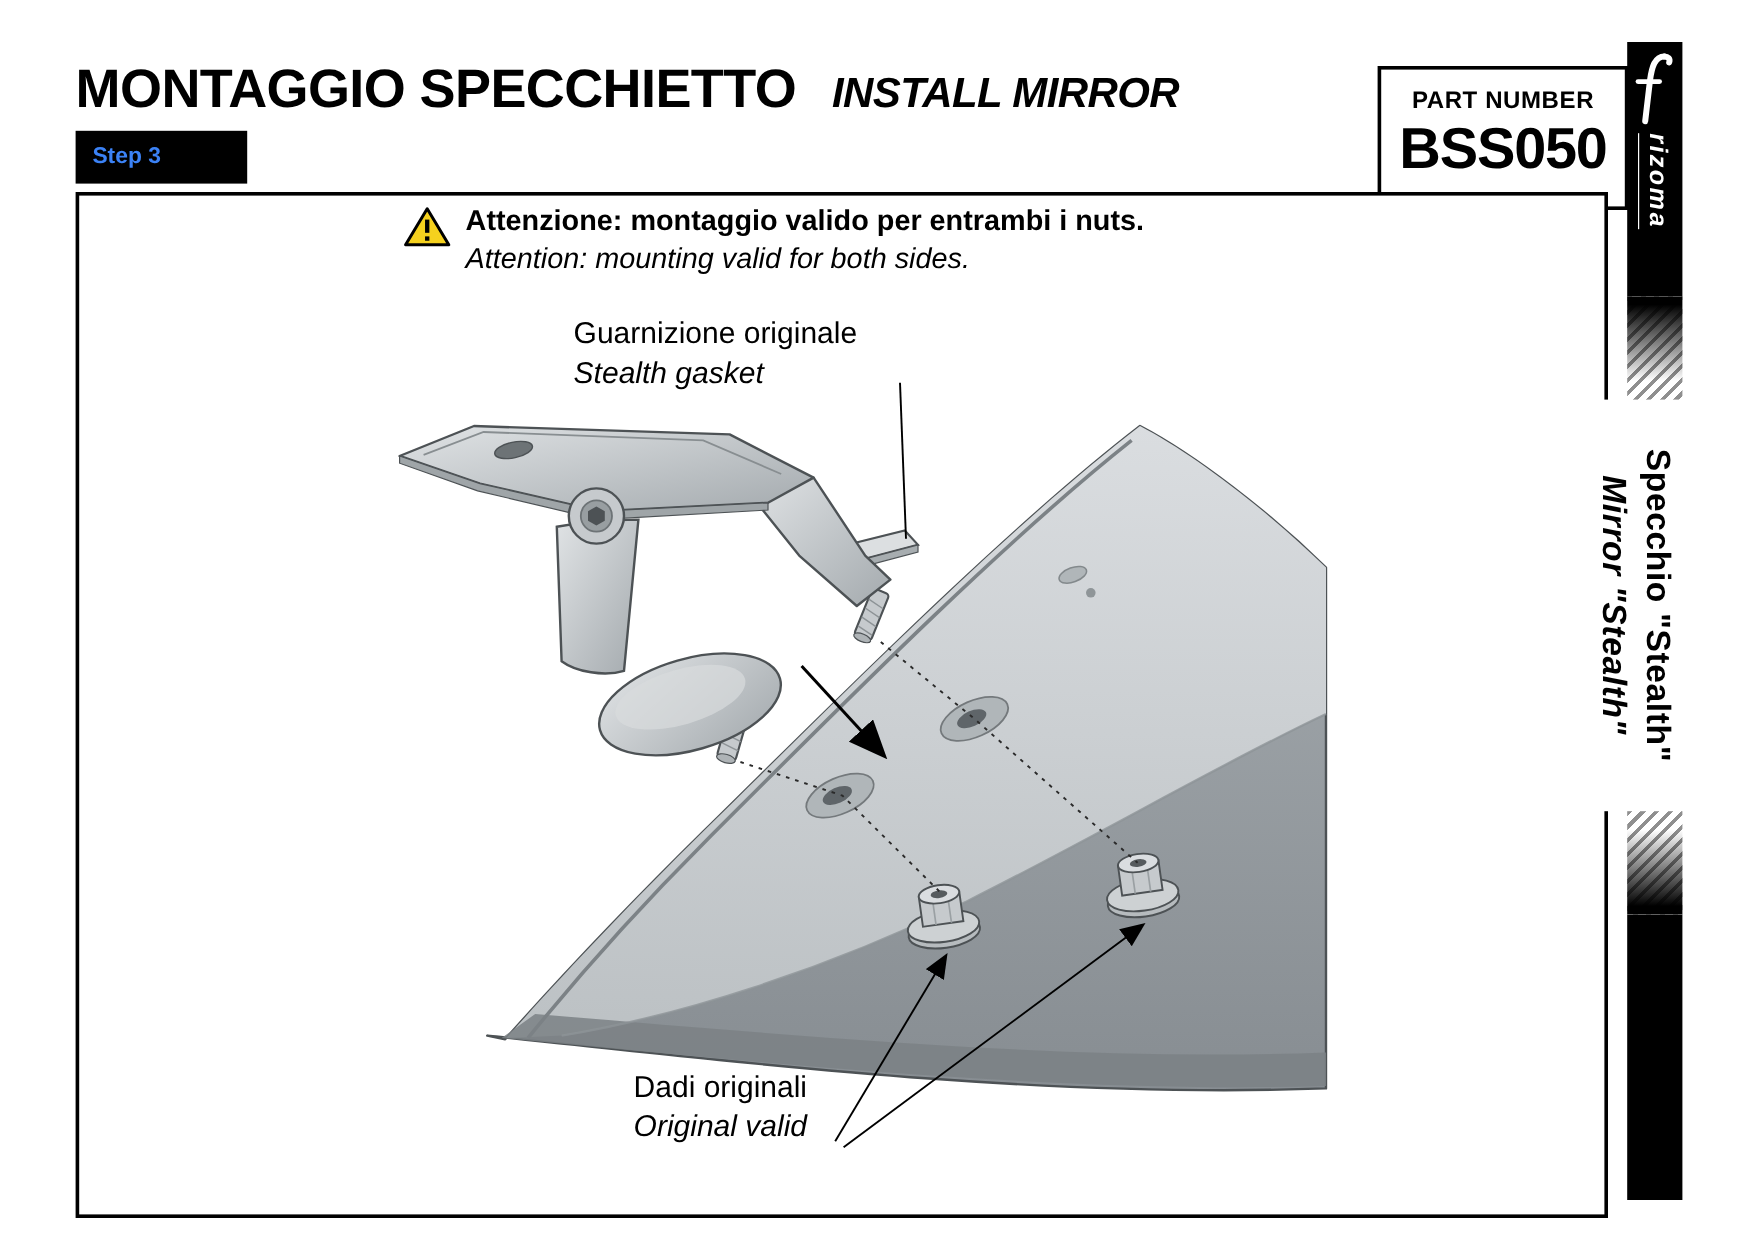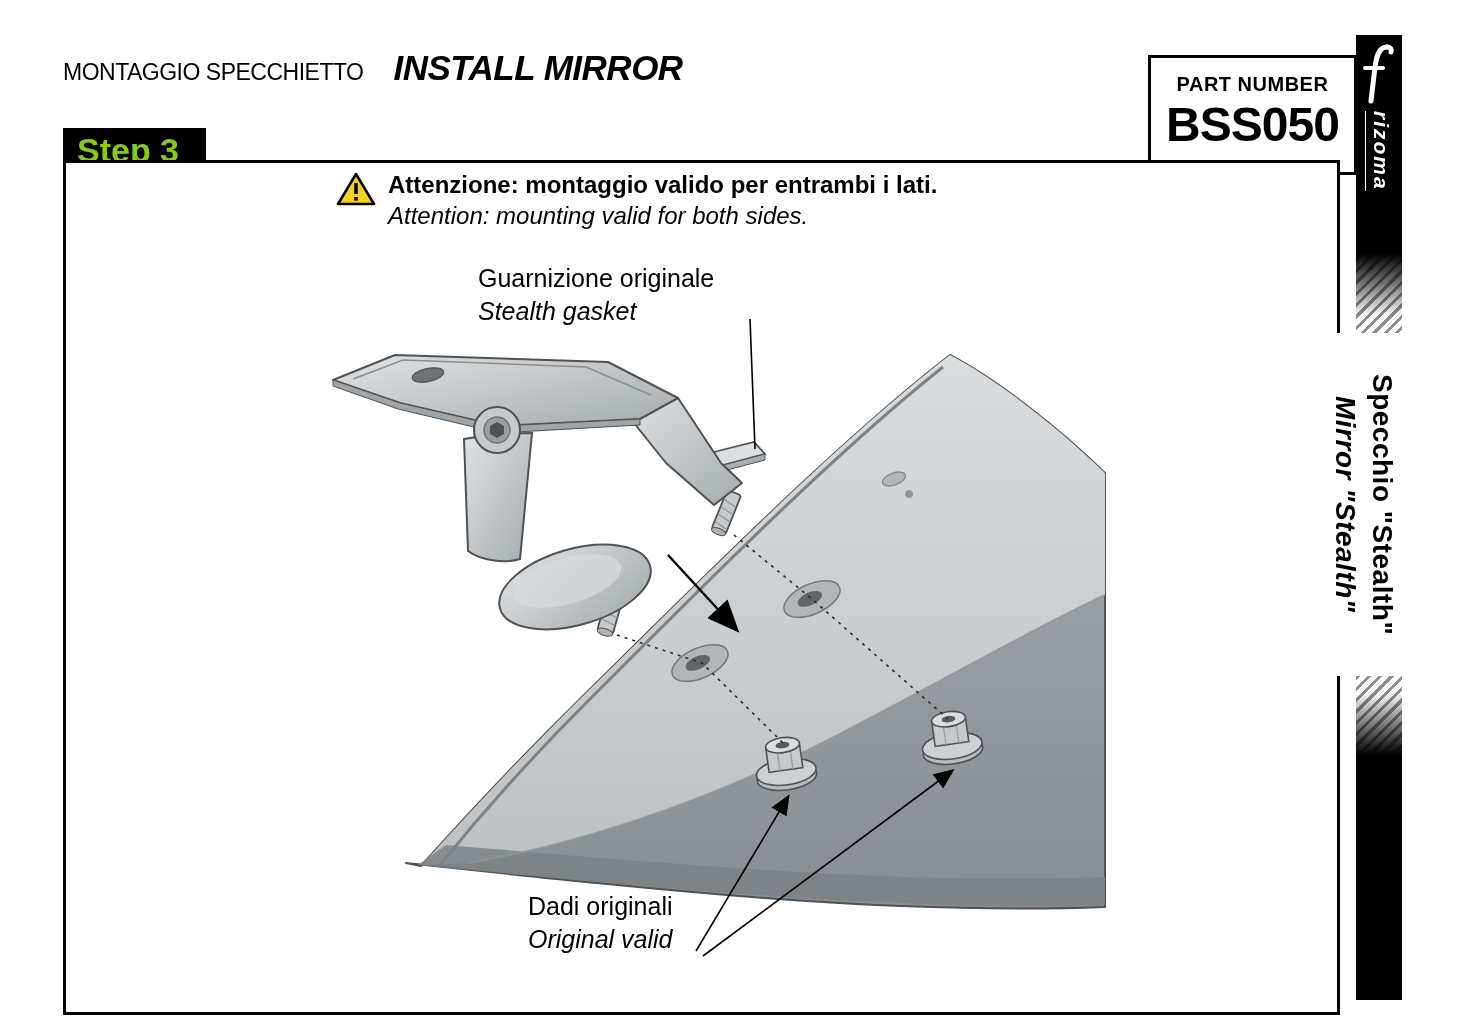--- a/index.html
+++ b/index.html
@@ -3,27 +3,27 @@
 <meta charset="utf-8">
 <style>
   html,body { margin:0; padding:0; background:#fff; }
   .page {
     position:relative; width:1462px; height:1033px; background:#ffffff;
     font-family:"Liberation Sans", sans-serif; color:#000; overflow:hidden;
   }
 
   
   .title-row { position:absolute; left:63px; top:48px; display:flex; align-items:baseline; gap:30px; white-space:nowrap; }
-  .title-it { font-size:23px; font-weight:normal; letter-spacing:-0.5px; }
+  .title-it { font-size:45px; font-weight:bold; letter-spacing:-0.5px; }
   .title-en { font-size:35px; font-weight:bold; font-style:italic; letter-spacing:-0.5px; }
 
   .step-badge {
-    position:absolute; left:63px; top:128px; width:143px; height:44px;
-    background:#000; color:#84cc16; display:flex; align-items:center;
-    padding-left:14px; box-sizing:border-box; font-size:34px; font-weight:bold;
+    position:absolute; left:63px; top:109px; width:143px; height:44px;
+    background:#000; color:#3b82f6; display:flex; align-items:center;
+    padding-left:14px; box-sizing:border-box; font-size:19px; font-weight:bold;
   }
 
   
   .part-box {
     position:absolute; left:1148px; top:55px; width:209px; height:120px;
     border:3px solid #000; box-sizing:border-box; text-align:center; background:#fff;
   }
   .part-label { font-size:20px; font-weight:bold; margin-top:15px; letter-spacing:0.5px; }
   .part-value { font-size:48px; font-weight:bold; letter-spacing:-1px; margin-top:1px; }
 
@@ -212,21 +212,21 @@
       </g>
     </svg>
 
     <div class="warning">
       <svg class="warn-icon" viewBox="0 0 40 36">
         <path d="M20 3 L38 33 L2 33 Z" fill="#F5D11E" stroke="#000" stroke-width="2.5" stroke-linejoin="round"></path>
         <rect x="18.2" y="12" width="3.6" height="11" fill="#000"></rect>
         <rect x="18.2" y="26" width="3.6" height="3.6" fill="#000"></rect>
       </svg>
       <div class="warn-text">
-        <div class="warn-it">Attenzione: montaggio valido per entrambi i lati.</div>
+        <div class="warn-it">Attenzione: montaggio valido per entrambi i nuts.</div>
         <div class="warn-en">Attention: mounting valid for both sides.</div>
       </div>
     </div>
 
     <div class="callout gasket-callout">
       <div class="c-it">Guarnizione originale</div>
       <div class="c-en">Stealth gasket</div>
     </div>
 
     <div class="callout nuts-callout">

